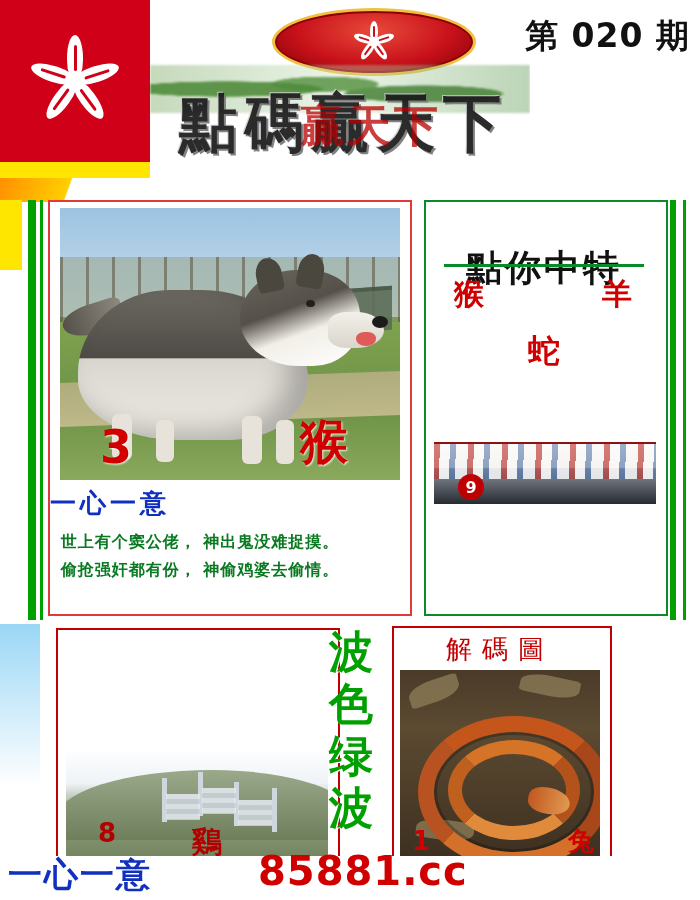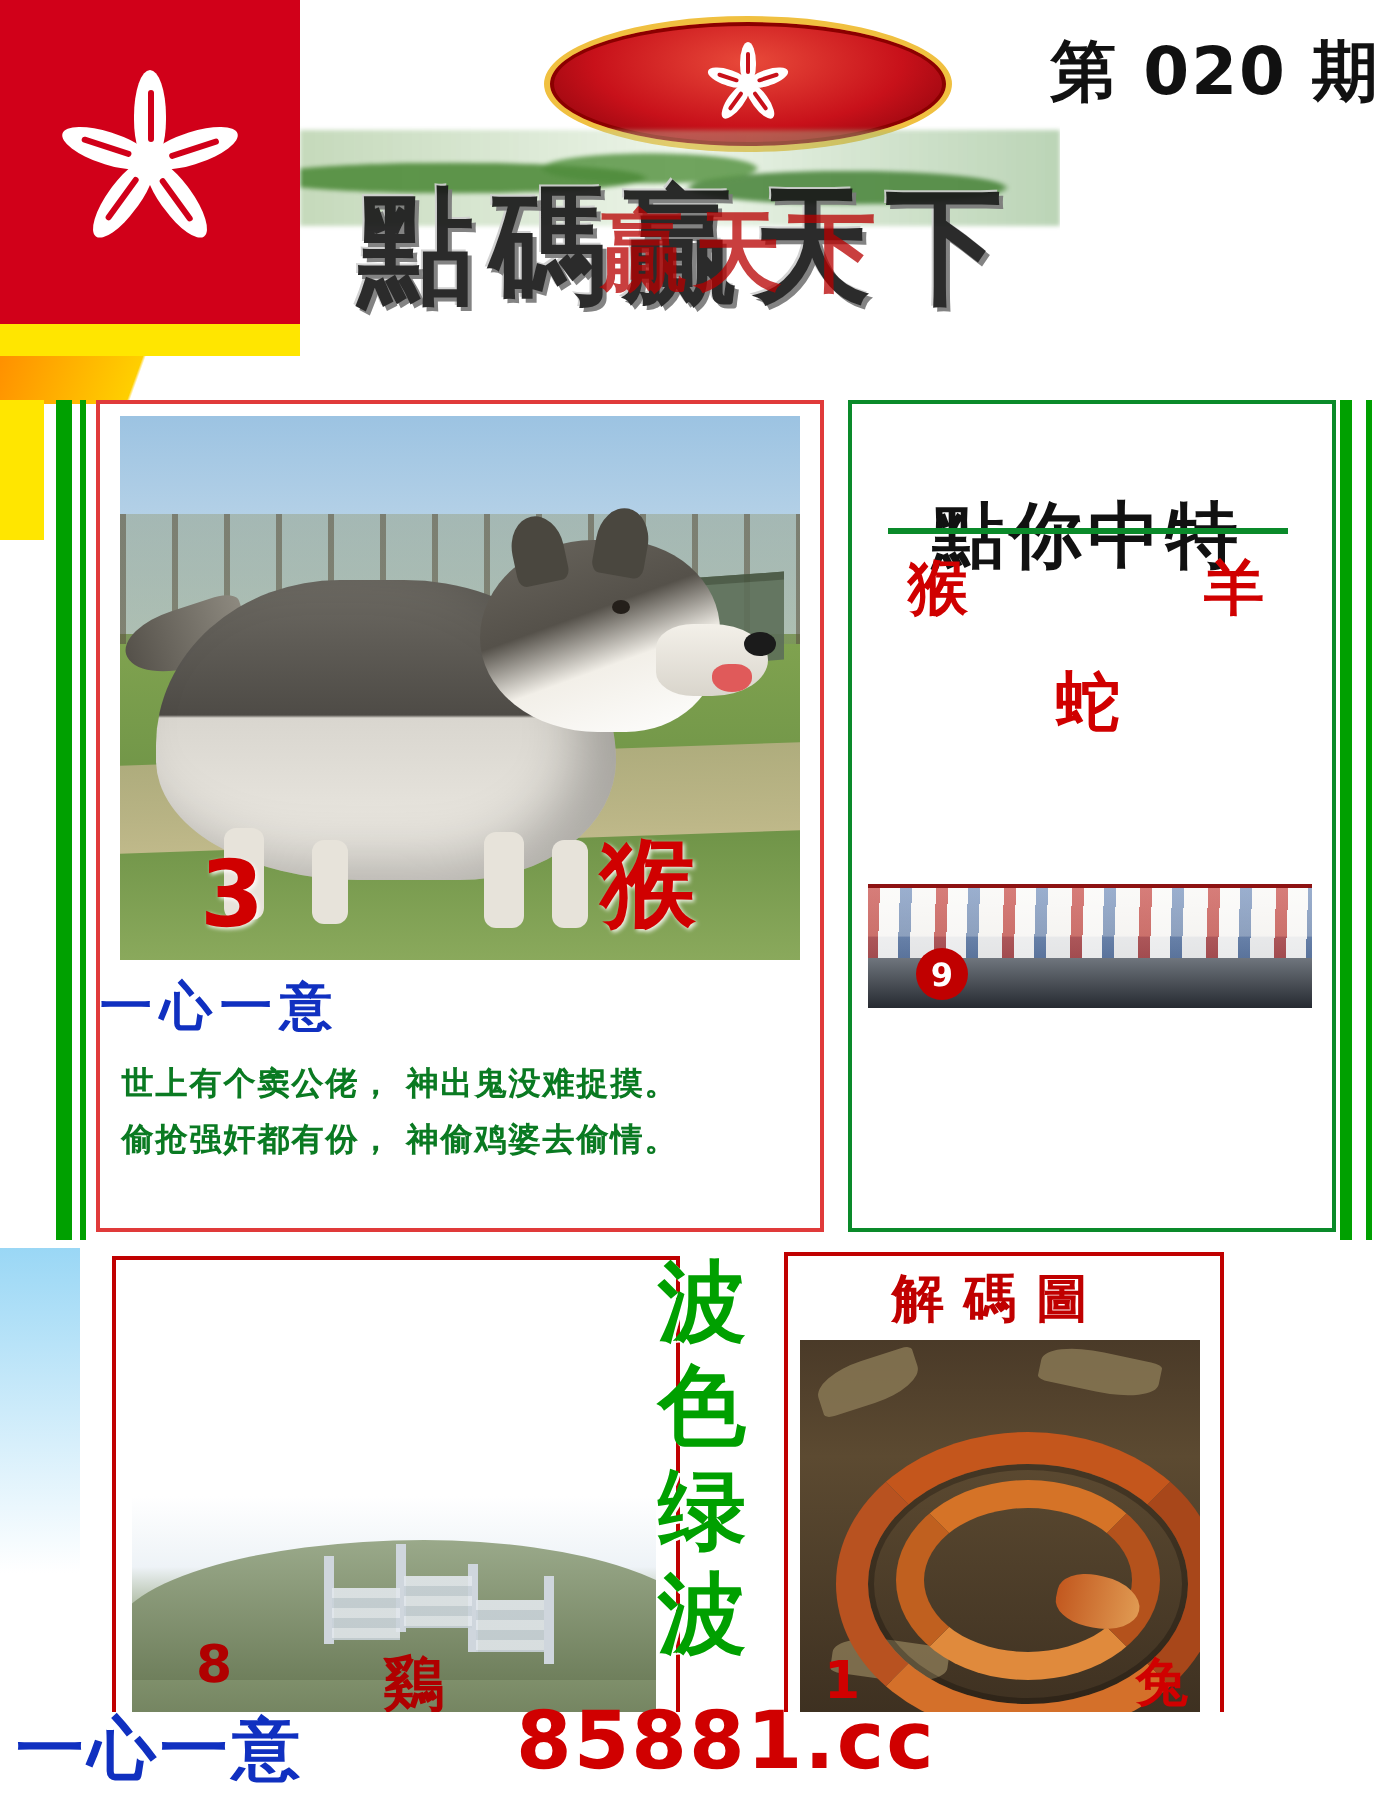--- a/index.html
+++ b/index.html
@@ -192,21 +192,21 @@
 
   
   .vert-word{position:absolute;left:316px;top:626px;width:70px;text-align:center;
     font-size:44px;font-weight:bold;color:#00a000;line-height:52px;letter-spacing:0;
     text-shadow:1px 1px 0 #ffffff;}
   .vert-word span{display:block;}
 
   
   .br-panel{position:absolute;left:392px;top:626px;width:216px;height:244px;border:2px solid #c00000;background:#fff;}
   .br-title{position:absolute;left:0;top:4px;width:212px;text-align:center;font-size:26px;
-    font-weight:bold;color:#c00000;letter-spacing:10px;}
+    font-weight:normal;color:#c00000;letter-spacing:10px;}
   .br-photo{position:absolute;left:6px;top:42px;width:200px;height:194px;overflow:hidden;
     background:linear-gradient(180deg,#4a3a28 0%,#5c4a31 30%,#3c2f20 100%);}
   .br-photo .leaf{position:absolute;background:#8b7a56;opacity:.8;border-radius:50% 10% 50% 10%;}
   .br-photo .lf1{left:8px;top:10px;width:52px;height:22px;transform:rotate(-18deg);}
   .br-photo .lf2{left:120px;top:6px;width:60px;height:20px;transform:rotate(12deg);}
   .br-photo .lf3{left:16px;top:150px;width:58px;height:20px;transform:rotate(8deg);}
   .snake{position:absolute;left:18px;top:46px;width:160px;height:120px;
     border:16px solid #c2581f;border-radius:50%;
     border-color:#c4561c #a8471a #d4702a #b85220;
     box-shadow:0 0 0 3px rgba(0,0,0,.25) inset;}

